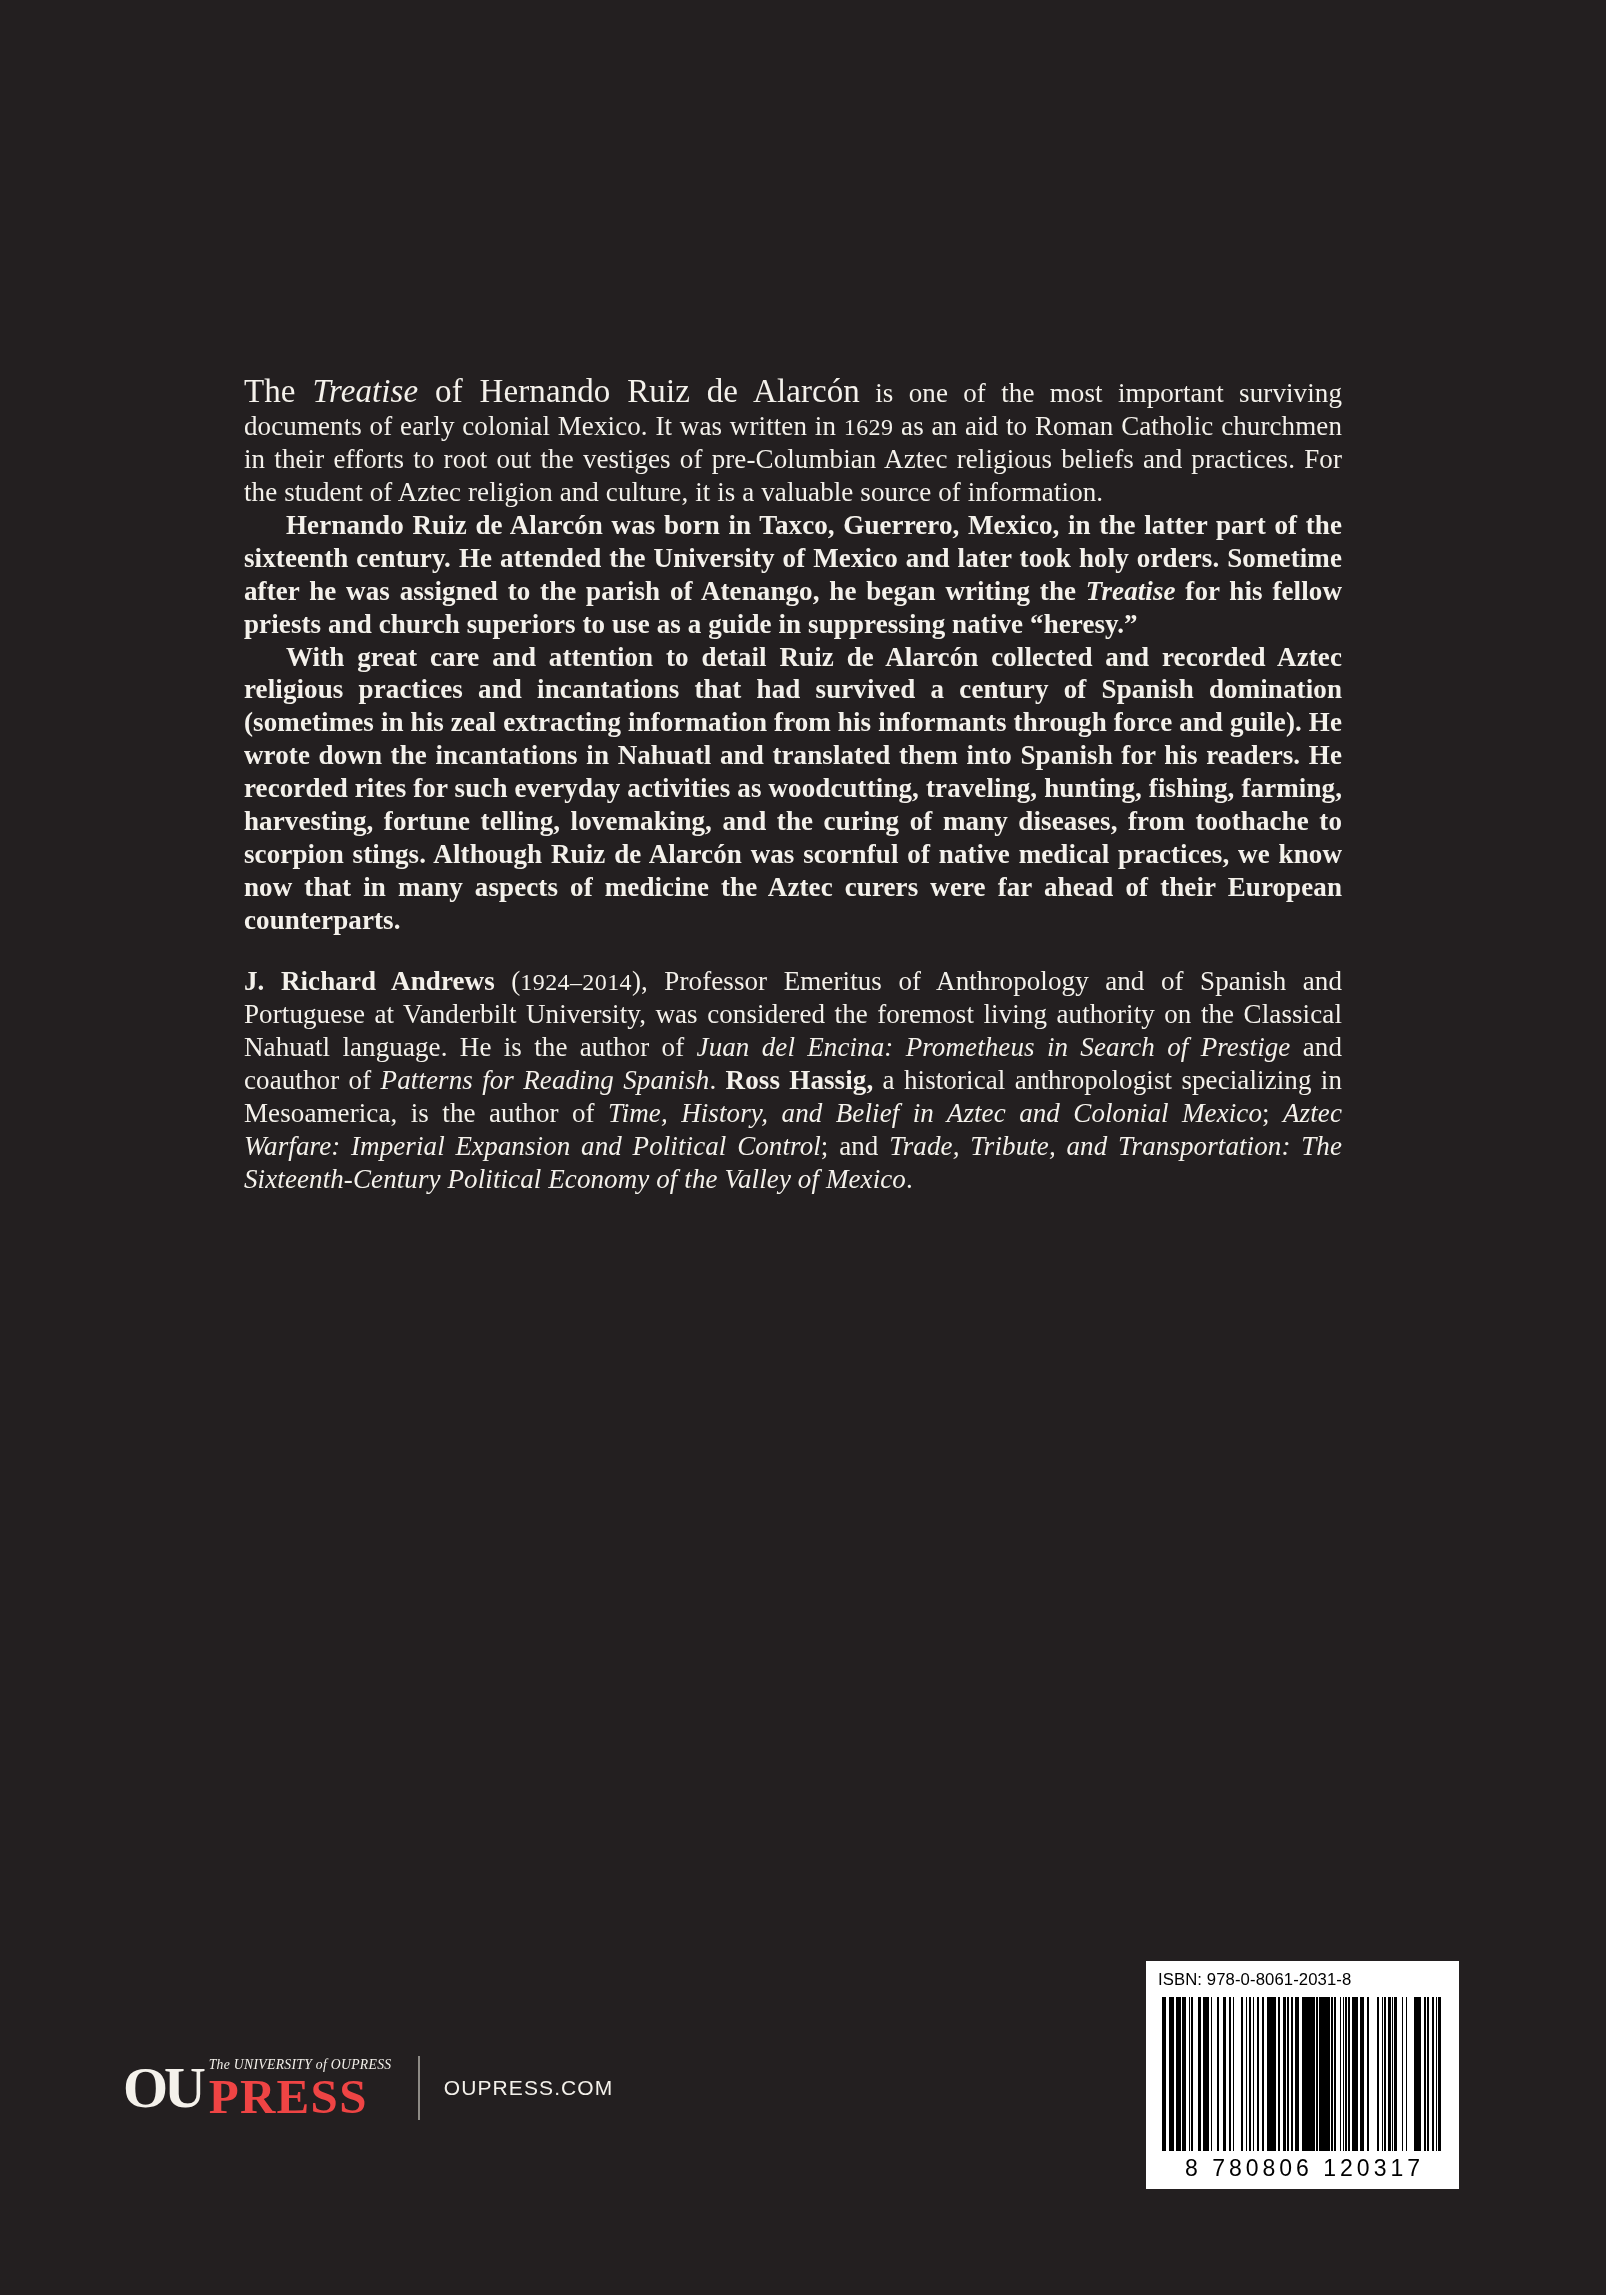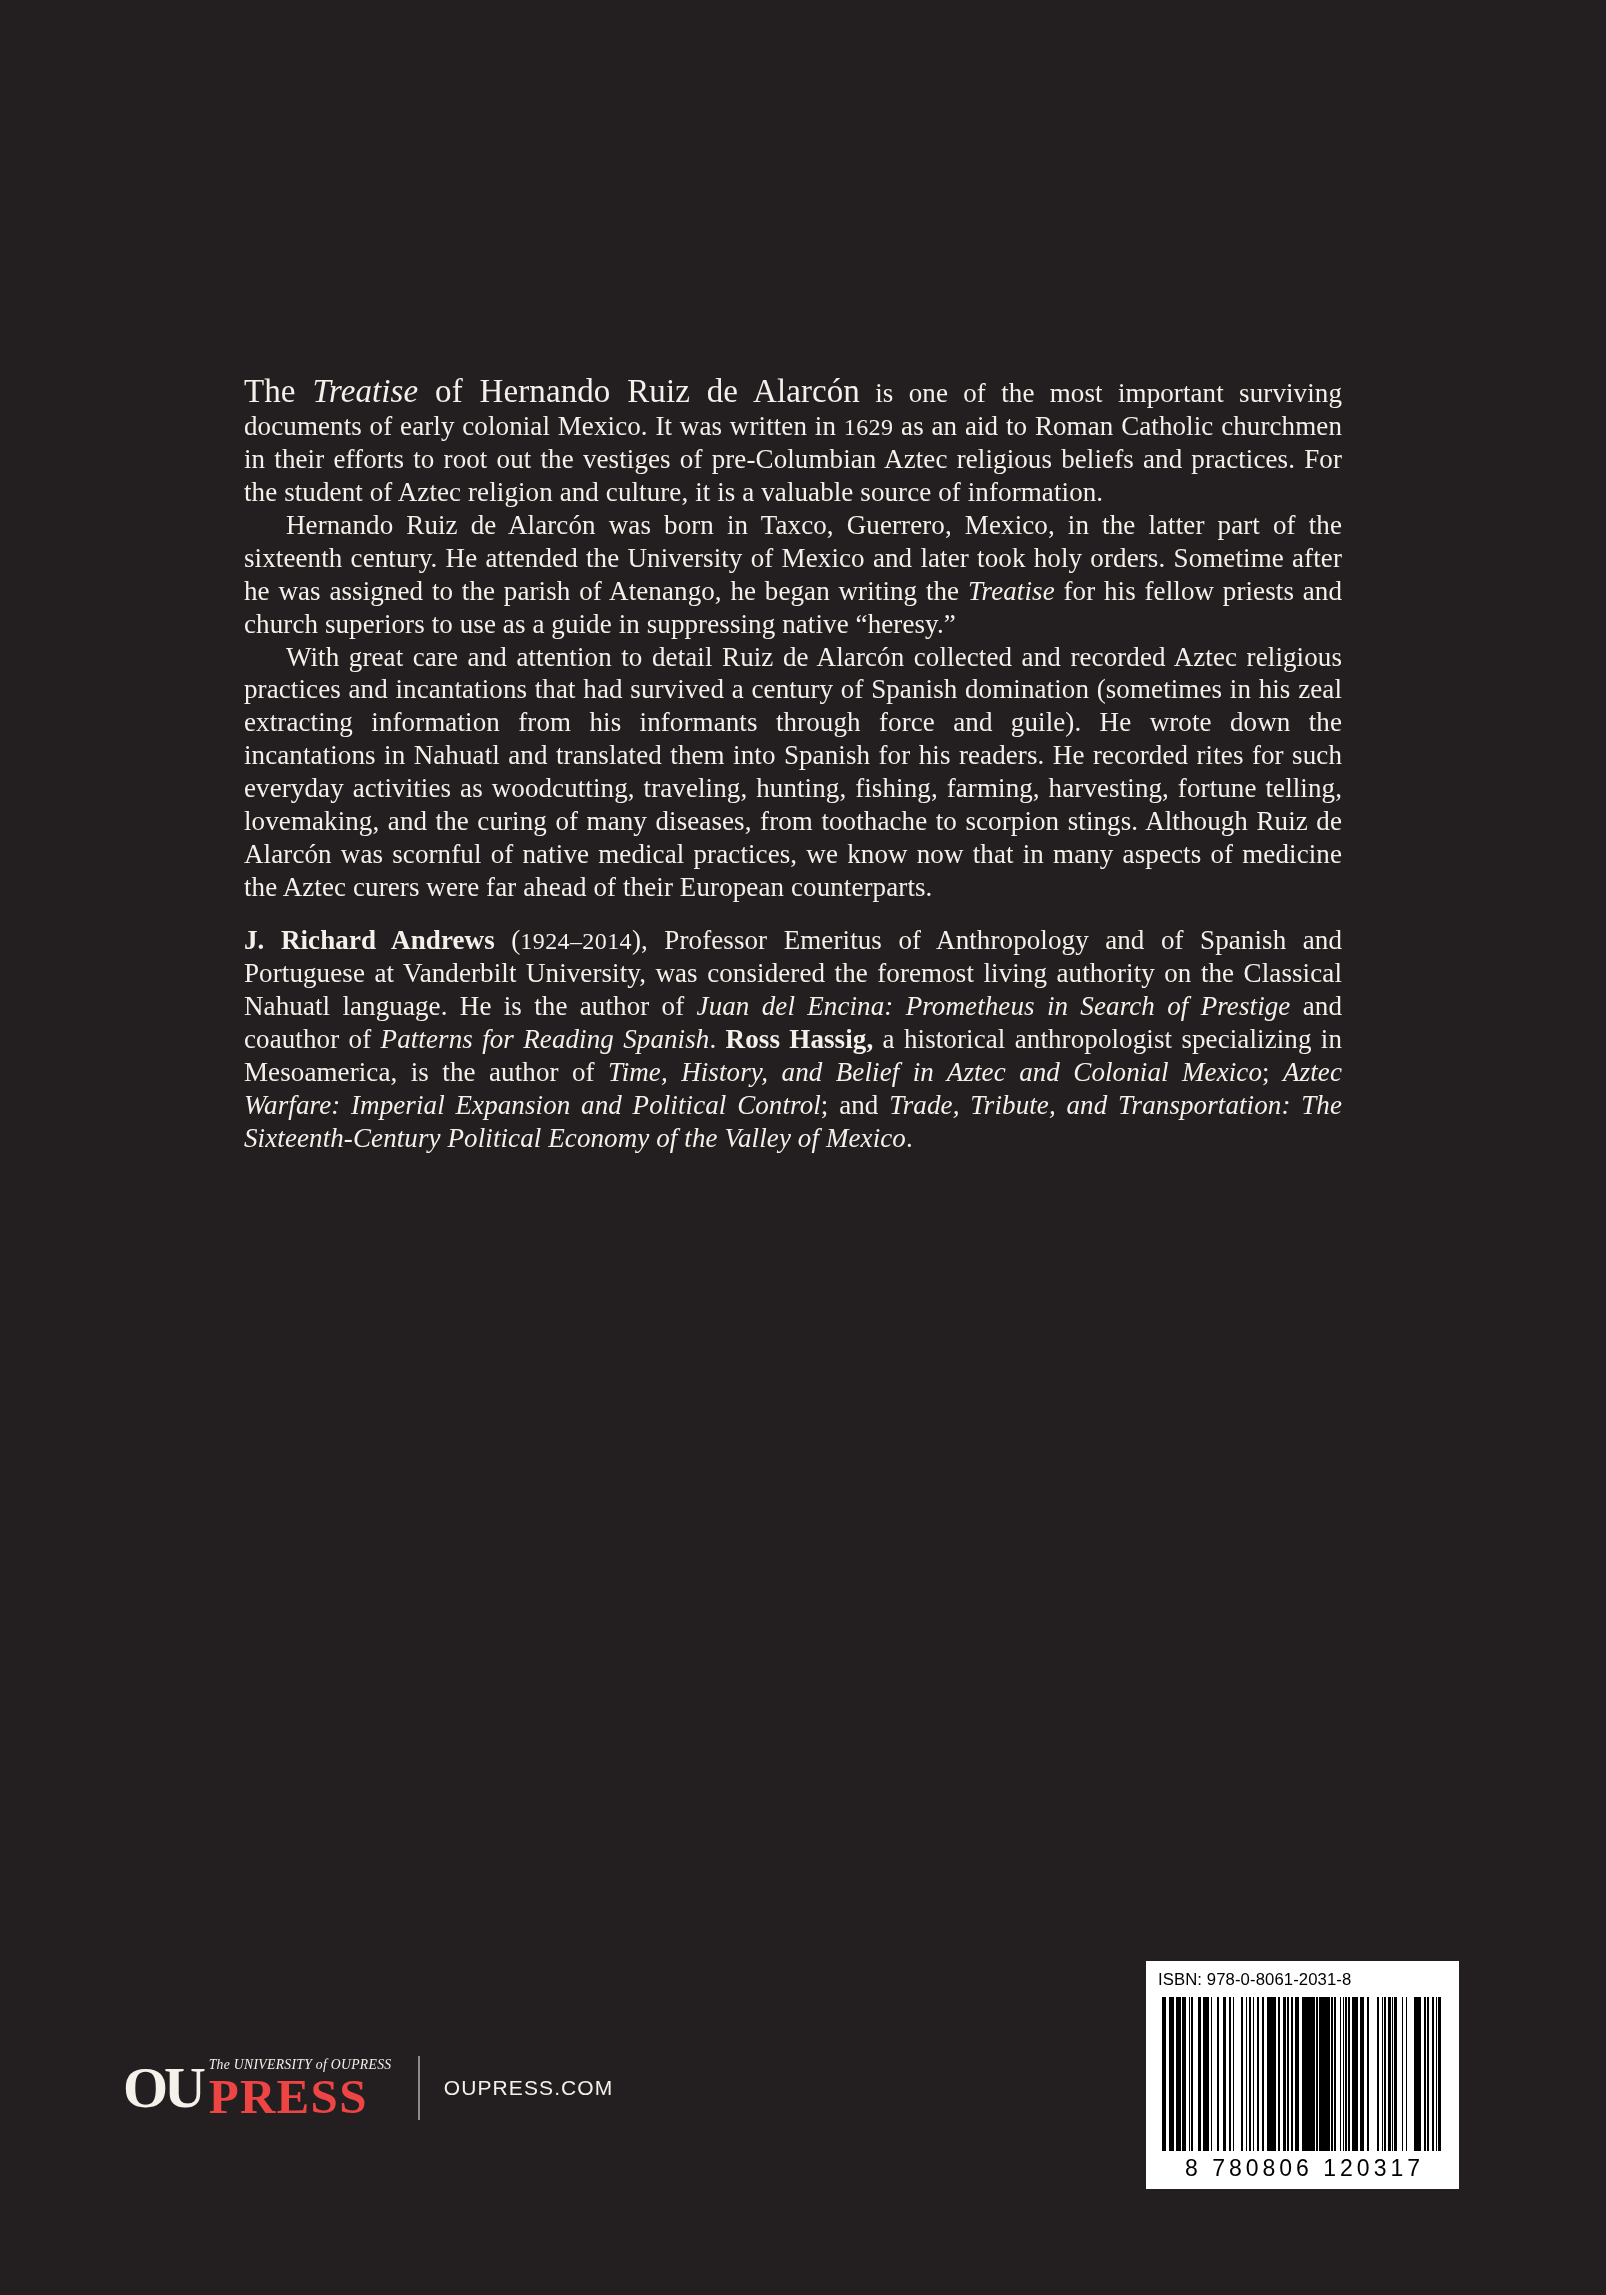--- a/index.html
+++ b/index.html
@@ -31,30 +31,31 @@
     margin: 0;
     font-size: 27px;
     line-height: 1.22;
     text-align: justify;
     text-justify: inter-word;
     letter-spacing: 0.1px;
     color: #f4f1eb;
   }
   .blurb p.indent {
     text-indent: 42px;
+    font-weight: bold;
   }
   .lead-open {
     font-size: 33px;
     line-height: 1;
   }
   .lead-open em {
     font-style: italic;
   }
   .blurb p.bio {
-    margin-top: 20px;
+    margin-top: 28px;
   }
   .blurb p em {
     font-style: italic;
   }
   .blurb p b {
     font-weight: bold;
   }
   .smallnum {
     font-size: 24px;
     letter-spacing: 0.4px;

